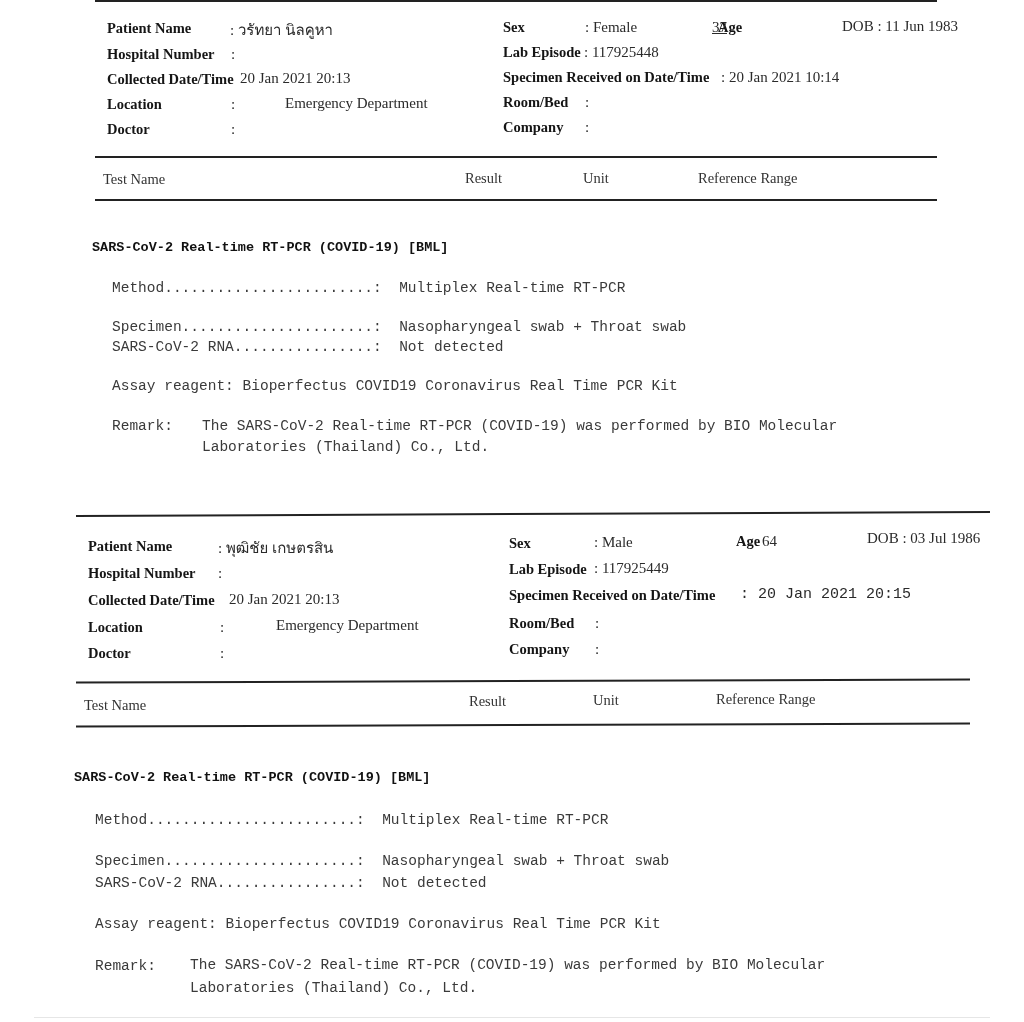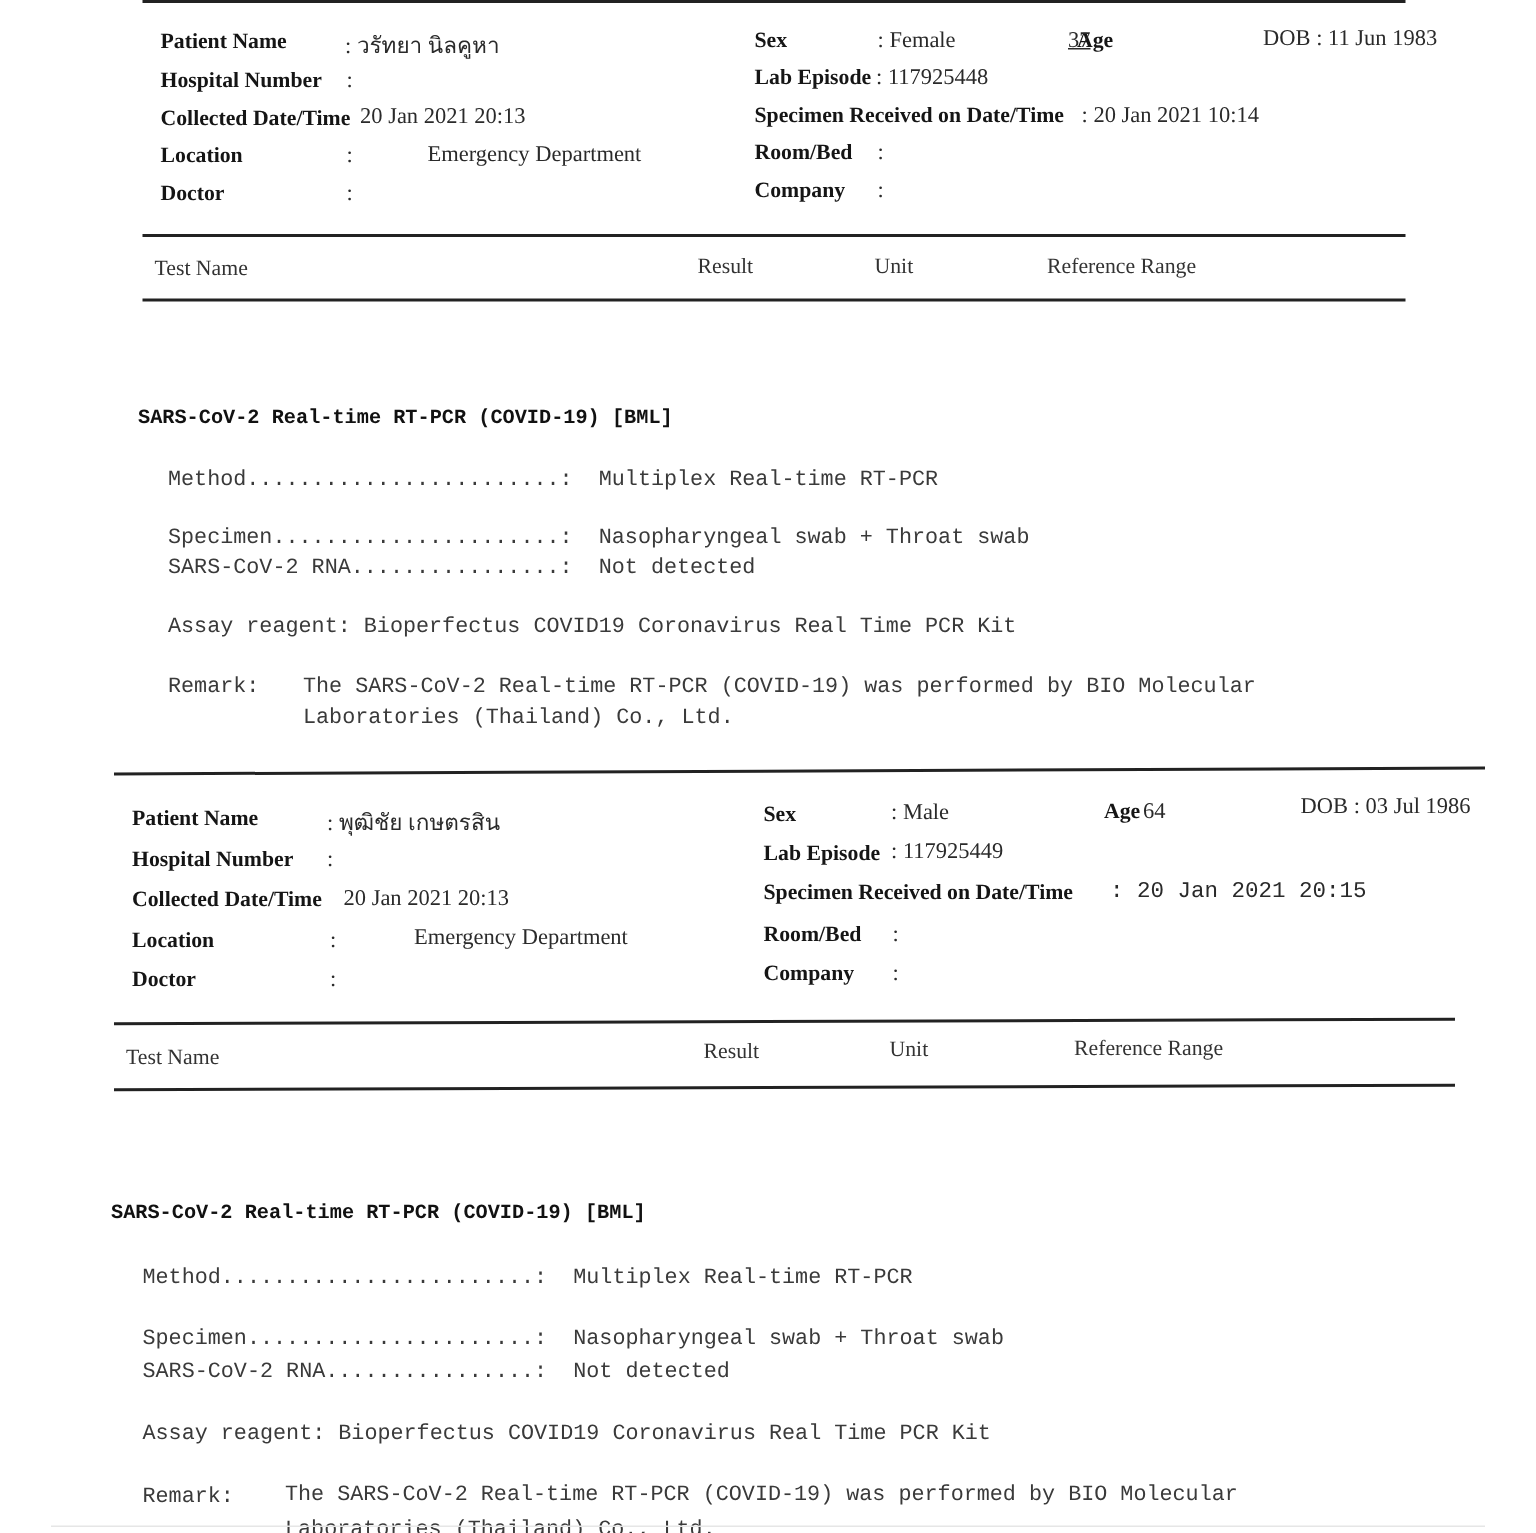--- a/index.html
+++ b/index.html
@@ -1,18 +1,18 @@
 <!DOCTYPE html>
 <html><head>
 <meta charset="utf-8">
 <style>
   html, body { margin:0; padding:0; background:#ffffff; }
   body { width:1024px; height:1022px; position:relative; overflow:hidden; color:#1b1b1b; }
   .serif { font-family: "Liberation Serif", "DejaVu Serif", serif; }
-  .mono { font-family: "Liberation Mono", "DejaVu Sans Mono", monospace; margin-top: 32px; }
+  .mono { font-family: "Liberation Mono", "DejaVu Sans Mono", monospace; }
   .abs { position:absolute; white-space:nowrap; }
   .rule { position:absolute; height:2px; background:#222; }
   .rule.thin { height:1px; background:#e6e6e6; }
   .lbl { font-weight:bold; font-size:14.5px; color:#151515; }
   .val { font-size:15px; color:#2a2a2a; }
   .hdr { font-size:14.5px; color:#333; }
   .title { font-weight:bold; font-size:13.5px; color:#111; }
   .mtxt { font-size:14.5px; color:#3a3a3a; }
 </style>
 </head>

